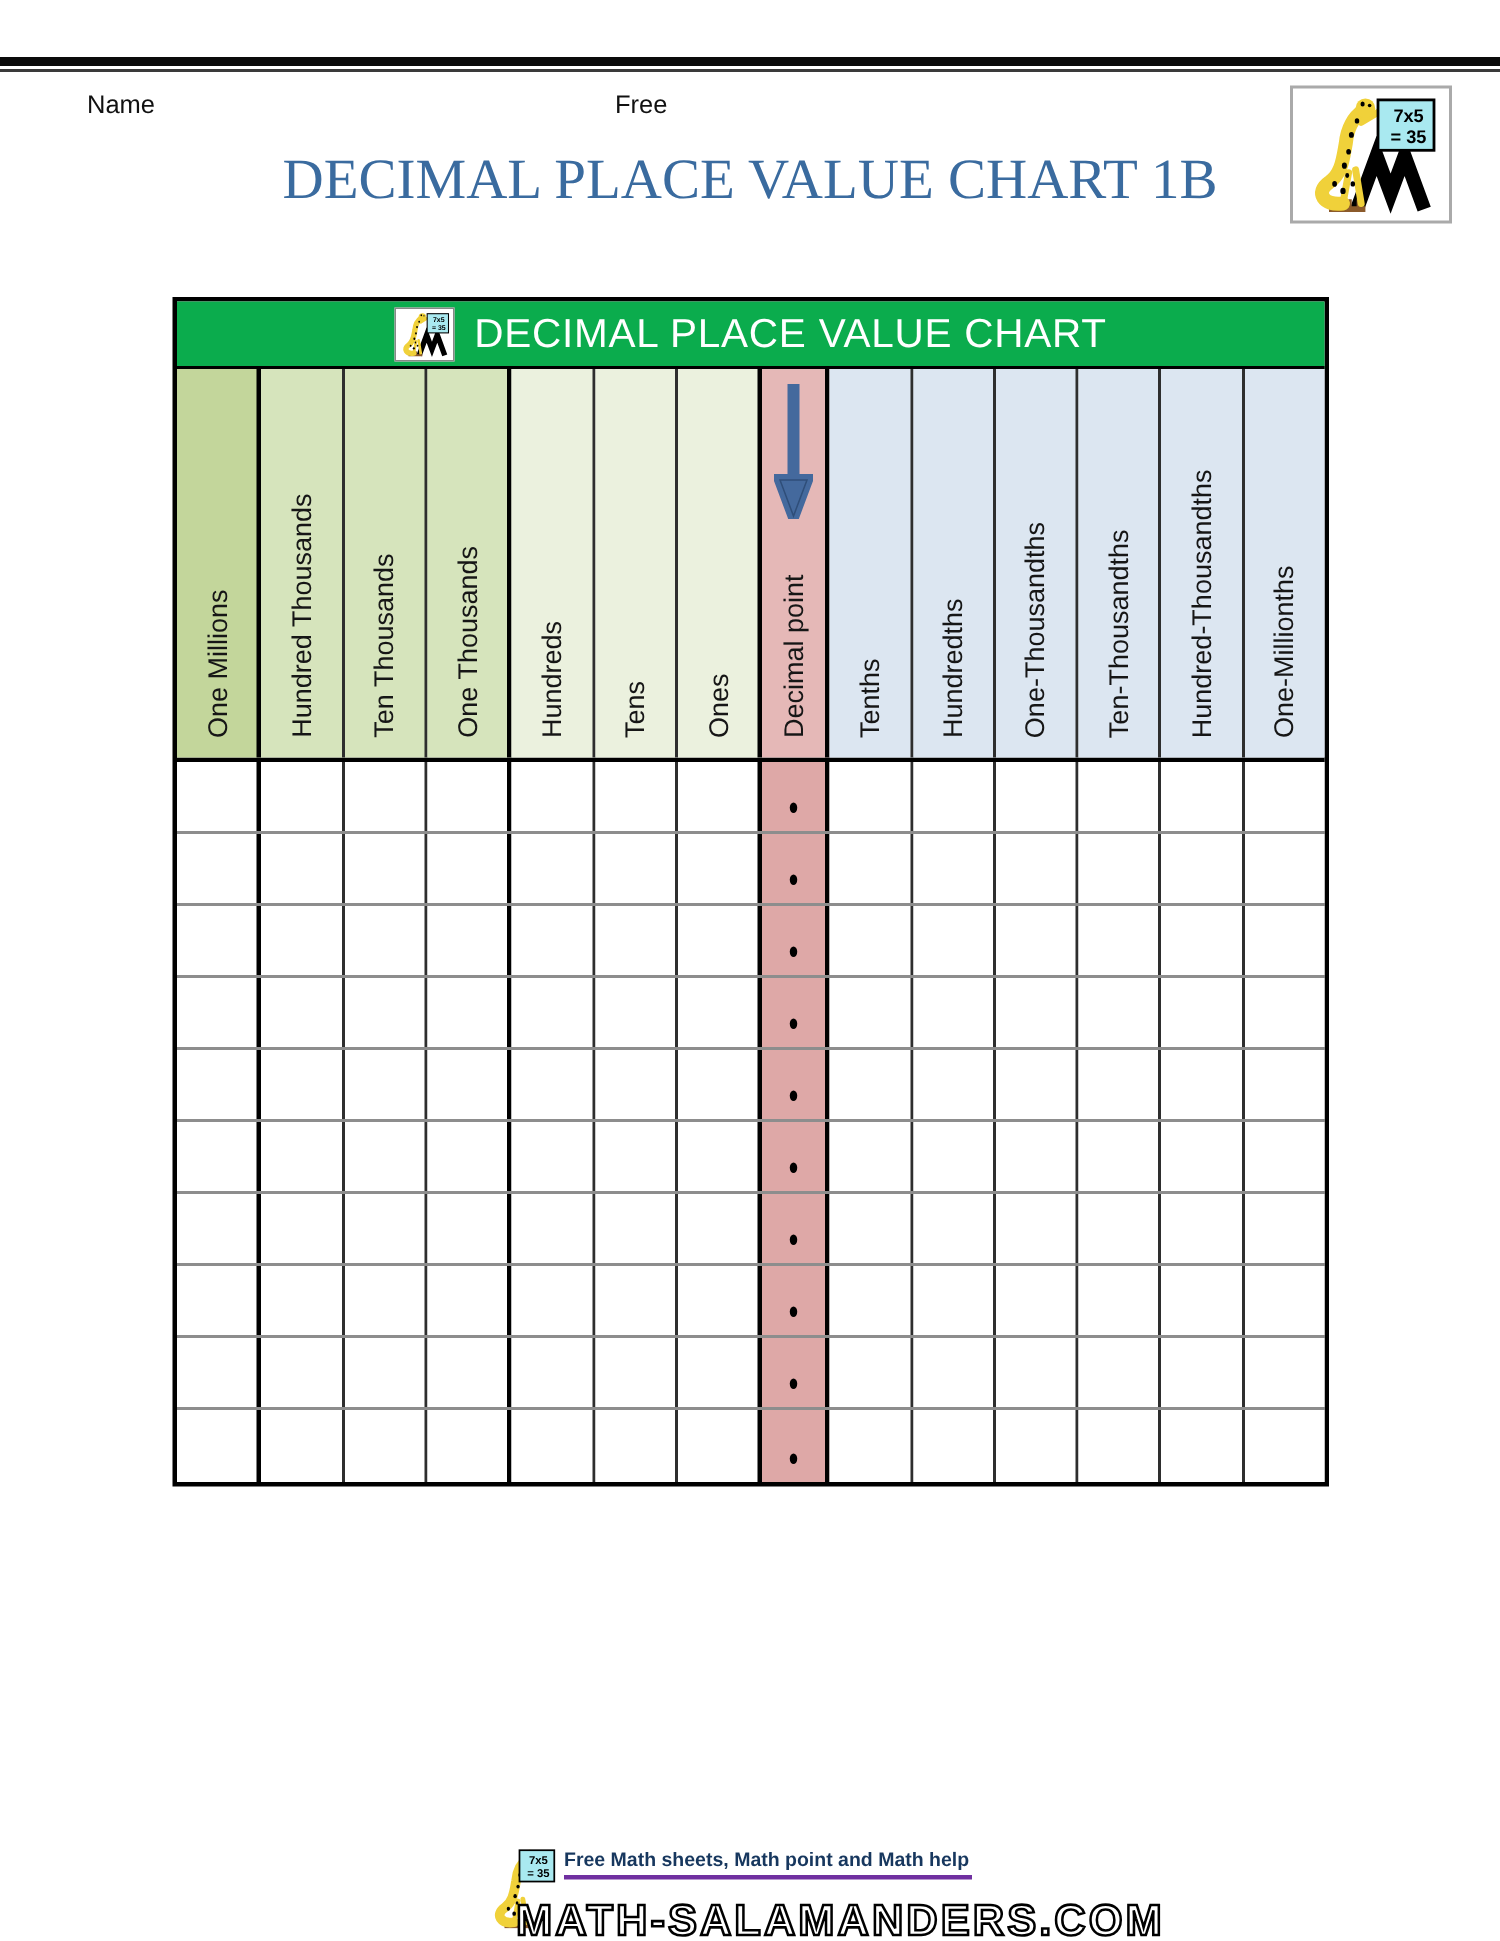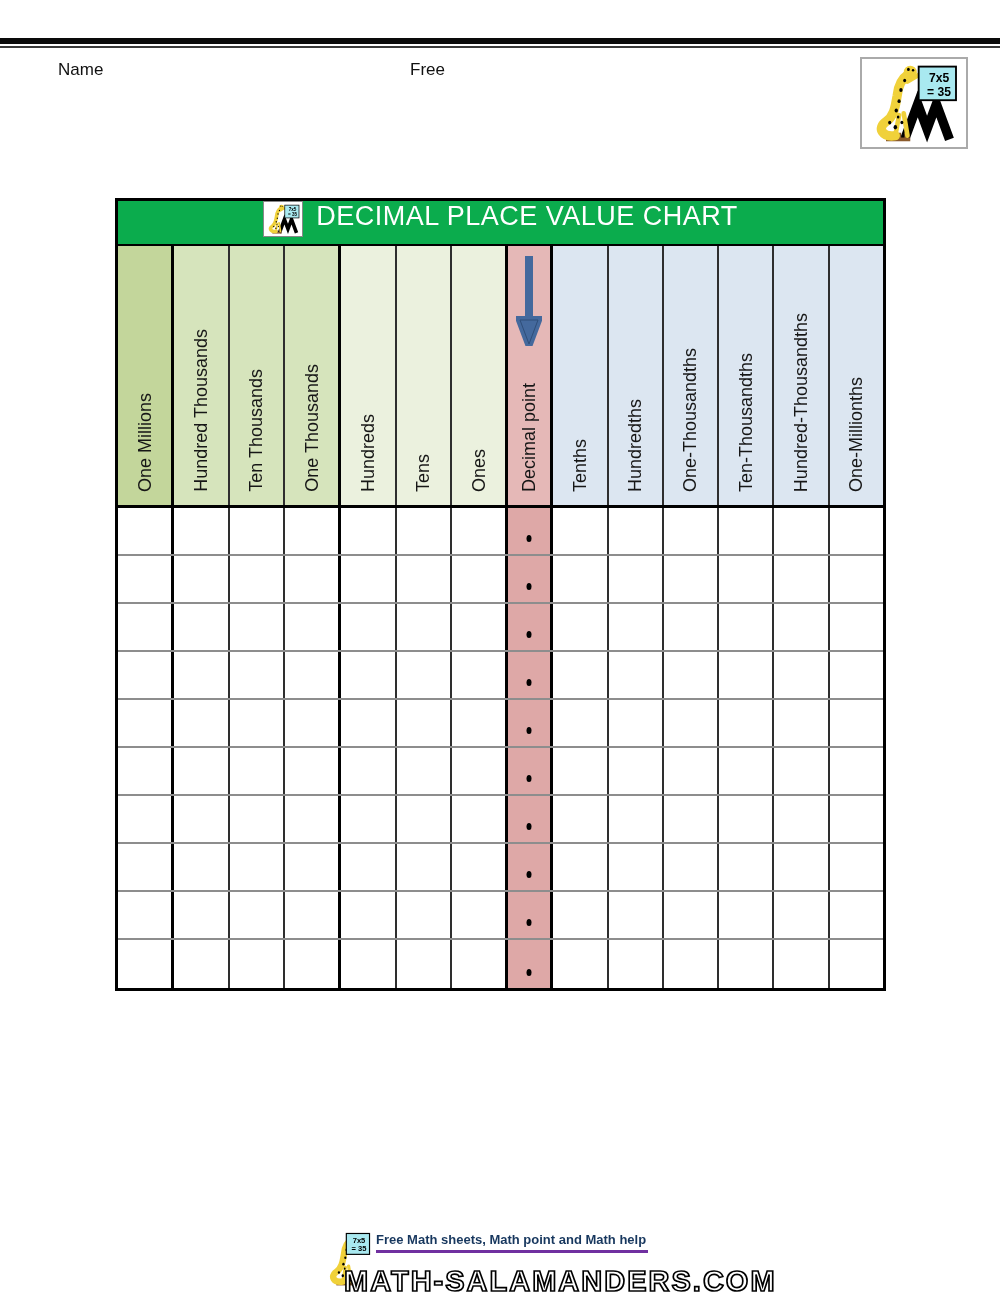--- a/index.html
+++ b/index.html
@@ -30,21 +30,21 @@
     color:var(--title_blue); letter-spacing:0px; white-space:nowrap;
   }
 
   
   .pv-table {
     position:absolute; left:115px; top:198px; width:771px;
     border:3px solid #000; background:#fff;
   }
   .bar {
     height:45px; background:var(--header_green); border-bottom:2px solid #000;
-    display:flex; align-items:flex-start; justify-content:center;
+    display:flex; align-items:center; justify-content:center;
   }
   .bar .mini-logo {
     width:40px; height:36px; background:#fff; border:1px solid #888;
     display:flex; align-items:center; justify-content:center; margin-right:13px;
   }
   .bar .bar-title { color:#fff; font-size:27px; letter-spacing:0.5px; white-space:nowrap; }
 
   .hrow { display:flex; height:262px; border-bottom:3px solid #000; }
   .hcell {
     position:relative; flex:1 1 0; border-right:2px solid #2e2e2e;
@@ -146,20 +146,21 @@
   <div class="date-label">Free</div>
 
   <div class="corner-logo">
     <svg width="98" height="84" viewBox="0 0 100 90">
       <use href="#m-mark"></use>
         <use href="#sala-art"></use>
         <use href="#board-art"></use>
     </svg>
   </div>
 
+  <div class="sheet-title">DECIMAL PLACE VALUE CHART 1B</div>
 
   <div class="pv-table">
     <div class="bar">
       <span class="mini-logo">
         <svg width="36" height="32" viewBox="0 0 100 90">
             <use href="#m-mark"></use>
             <use href="#sala-art"></use>
             <use href="#board-art"></use>
           </svg>
       </span>

